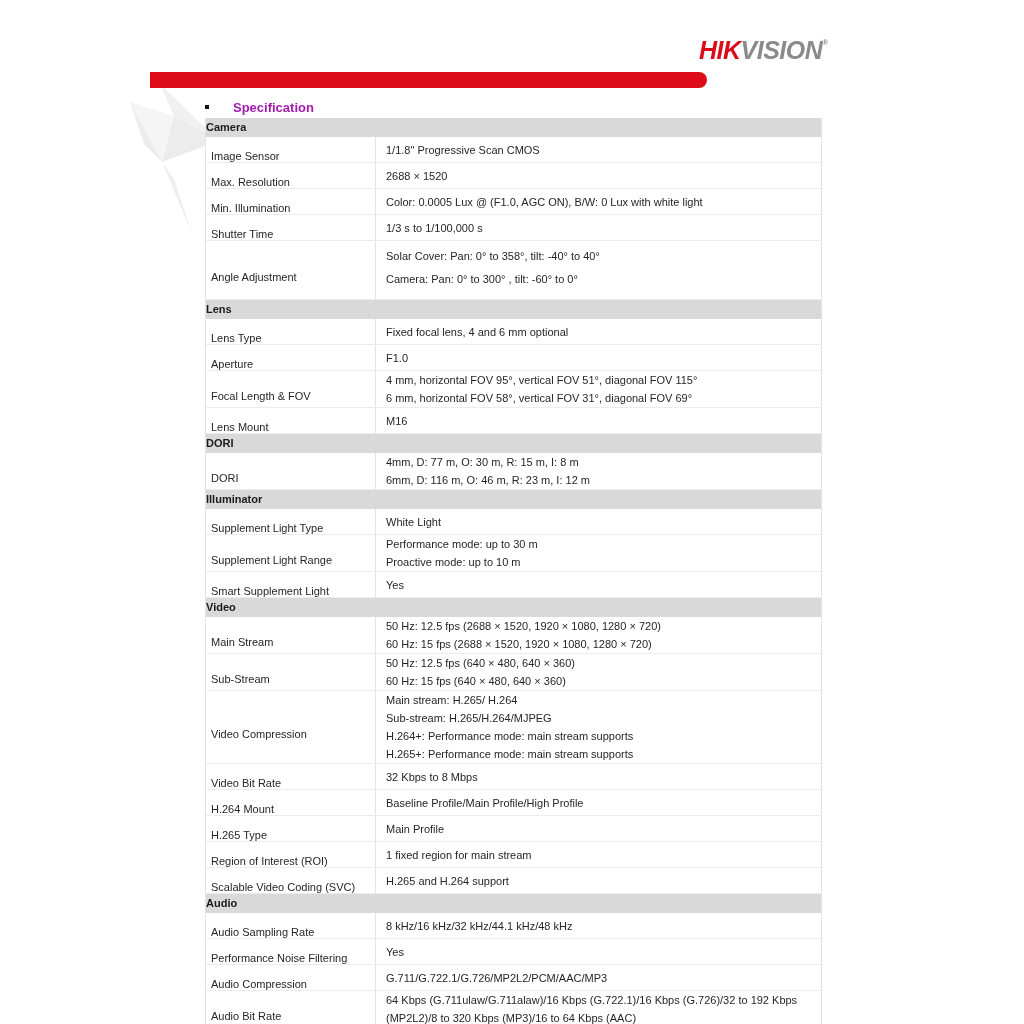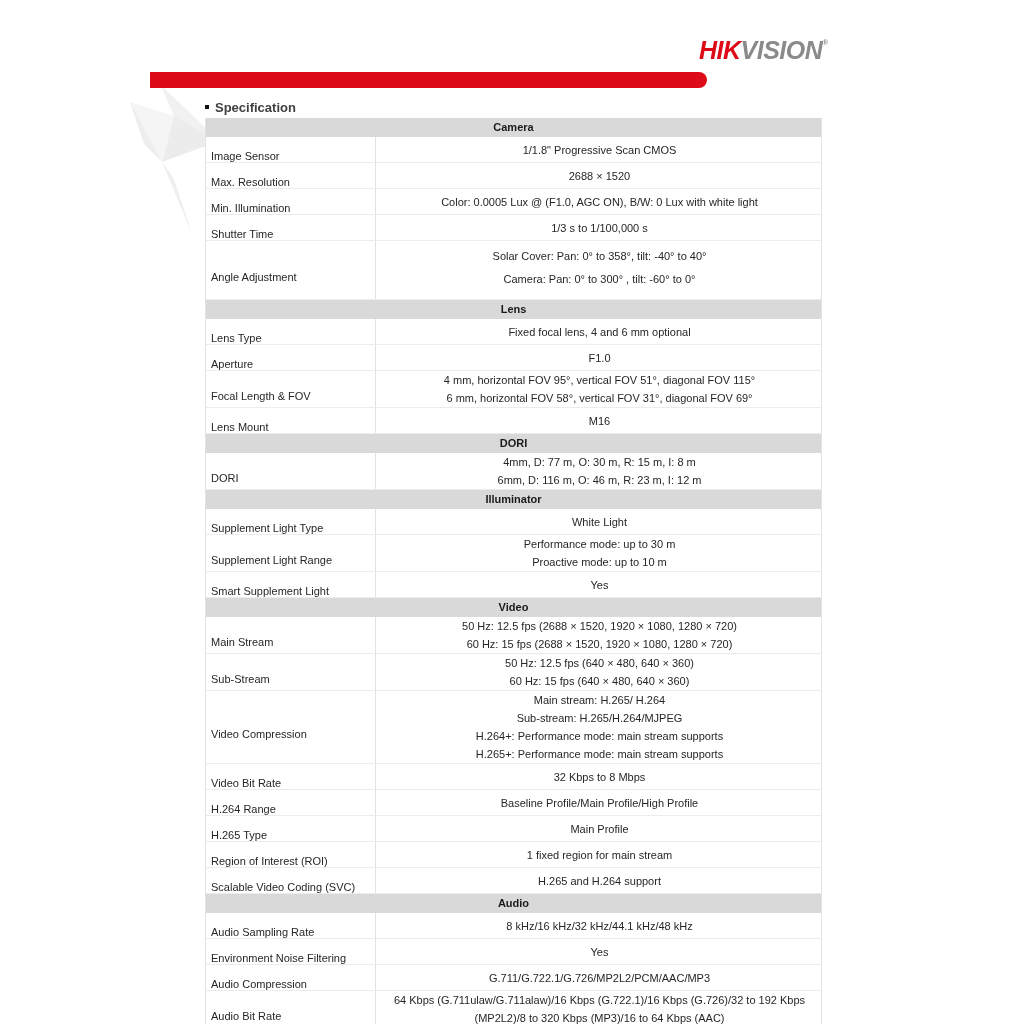--- a/index.html
+++ b/index.html
@@ -1,33 +1,33 @@
 <!DOCTYPE html>
 <html><head>
 <meta charset="utf-8">
 <style>
   html,body { margin:0; padding:0; background:#fff; }
   .page {
     position:relative; width:1024px; height:1024px; background:#ffffff;
-    font-family:"Liberation Sans", sans-serif; color:#262626; overflow:hidden;text-align:center;
+    font-family:"Liberation Sans", sans-serif; color:#262626; overflow:hidden;
   }
   
   .logo { position:absolute; left:699px; top:30px; font-style:italic; font-weight:bold;
           font-size:25px; line-height:26px; letter-spacing:-0.5px; white-space:nowrap; }
   .logo-hik { color:#dd0b18; }
   .logo-vision { color:#8a8a8a; }
   .logo-reg { font-size:8px; font-style:normal; color:#8a8a8a; vertical-align:14px; letter-spacing:0; }
   
   .red-bar { position:absolute; left:150px; top:72px; width:557px; height:16px;
              background:#dd0b18; border-radius:0 8px 8px 0; }
   
   .watermark { position:absolute; left:122px; top:84px; }
   
   .heading { position:absolute; left:205px; top:98px; height:18px; display:flex;
-             align-items:center; gap:6px; font-size:13px; font-weight:bold; color:#404040; }
+             align-items:center; gap:24px; font-size:13px; font-weight:bold; color:#a21caf; }
   .bullet { width:4px; height:4px; background:#111; display:inline-block; }
   
   .spec-table { position:absolute; left:205px; top:118px; width:617px;
                 font-size:11px; color:#262626; background:#fff;
                 border-left:1px solid #e3e3e3; border-right:1px solid #e3e3e3; box-sizing:border-box; }
   .sec-header { background:#d9d9d9; height:19px; line-height:19px; font-weight:bold;
                 color:#1a1a1a; }
   .row { display:flex; border-bottom:1px solid #ececec; min-height:19px;
          box-sizing:border-box; background:#fff; }
   .cell-label { width:170px; flex:0 0 170px; box-sizing:border-box; padding:13px 4px 0 5px;
@@ -174,21 +174,21 @@
           <div class="line">H.265+: Performance mode: main stream supports</div>
         </div>
       </div>
       <div class="row">
         <div class="cell-label">Video Bit Rate</div>
         <div class="cell-value">
           <div class="line">32 Kbps to 8 Mbps</div>
         </div>
       </div>
       <div class="row">
-        <div class="cell-label">H.264 Range</div>
+        <div class="cell-label">H.264 Mount</div>
         <div class="cell-value">
           <div class="line">Baseline Profile/Main Profile/High Profile</div>
         </div>
       </div>
       <div class="row">
         <div class="cell-label">H.265 Type</div>
         <div class="cell-value">
           <div class="line">Main Profile</div>
         </div>
       </div>
@@ -205,21 +205,21 @@
         </div>
       </div>
       <div class="sec-header">Audio</div>
       <div class="row">
         <div class="cell-label">Audio Sampling Rate</div>
         <div class="cell-value">
           <div class="line">8 kHz/16 kHz/32 kHz/44.1 kHz/48 kHz</div>
         </div>
       </div>
       <div class="row">
-        <div class="cell-label">Environment Noise Filtering</div>
+        <div class="cell-label">Performance Noise Filtering</div>
         <div class="cell-value">
           <div class="line">Yes</div>
         </div>
       </div>
       <div class="row">
         <div class="cell-label">Audio Compression</div>
         <div class="cell-value">
           <div class="line">G.711/G.722.1/G.726/MP2L2/PCM/AAC/MP3</div>
         </div>
       </div>

